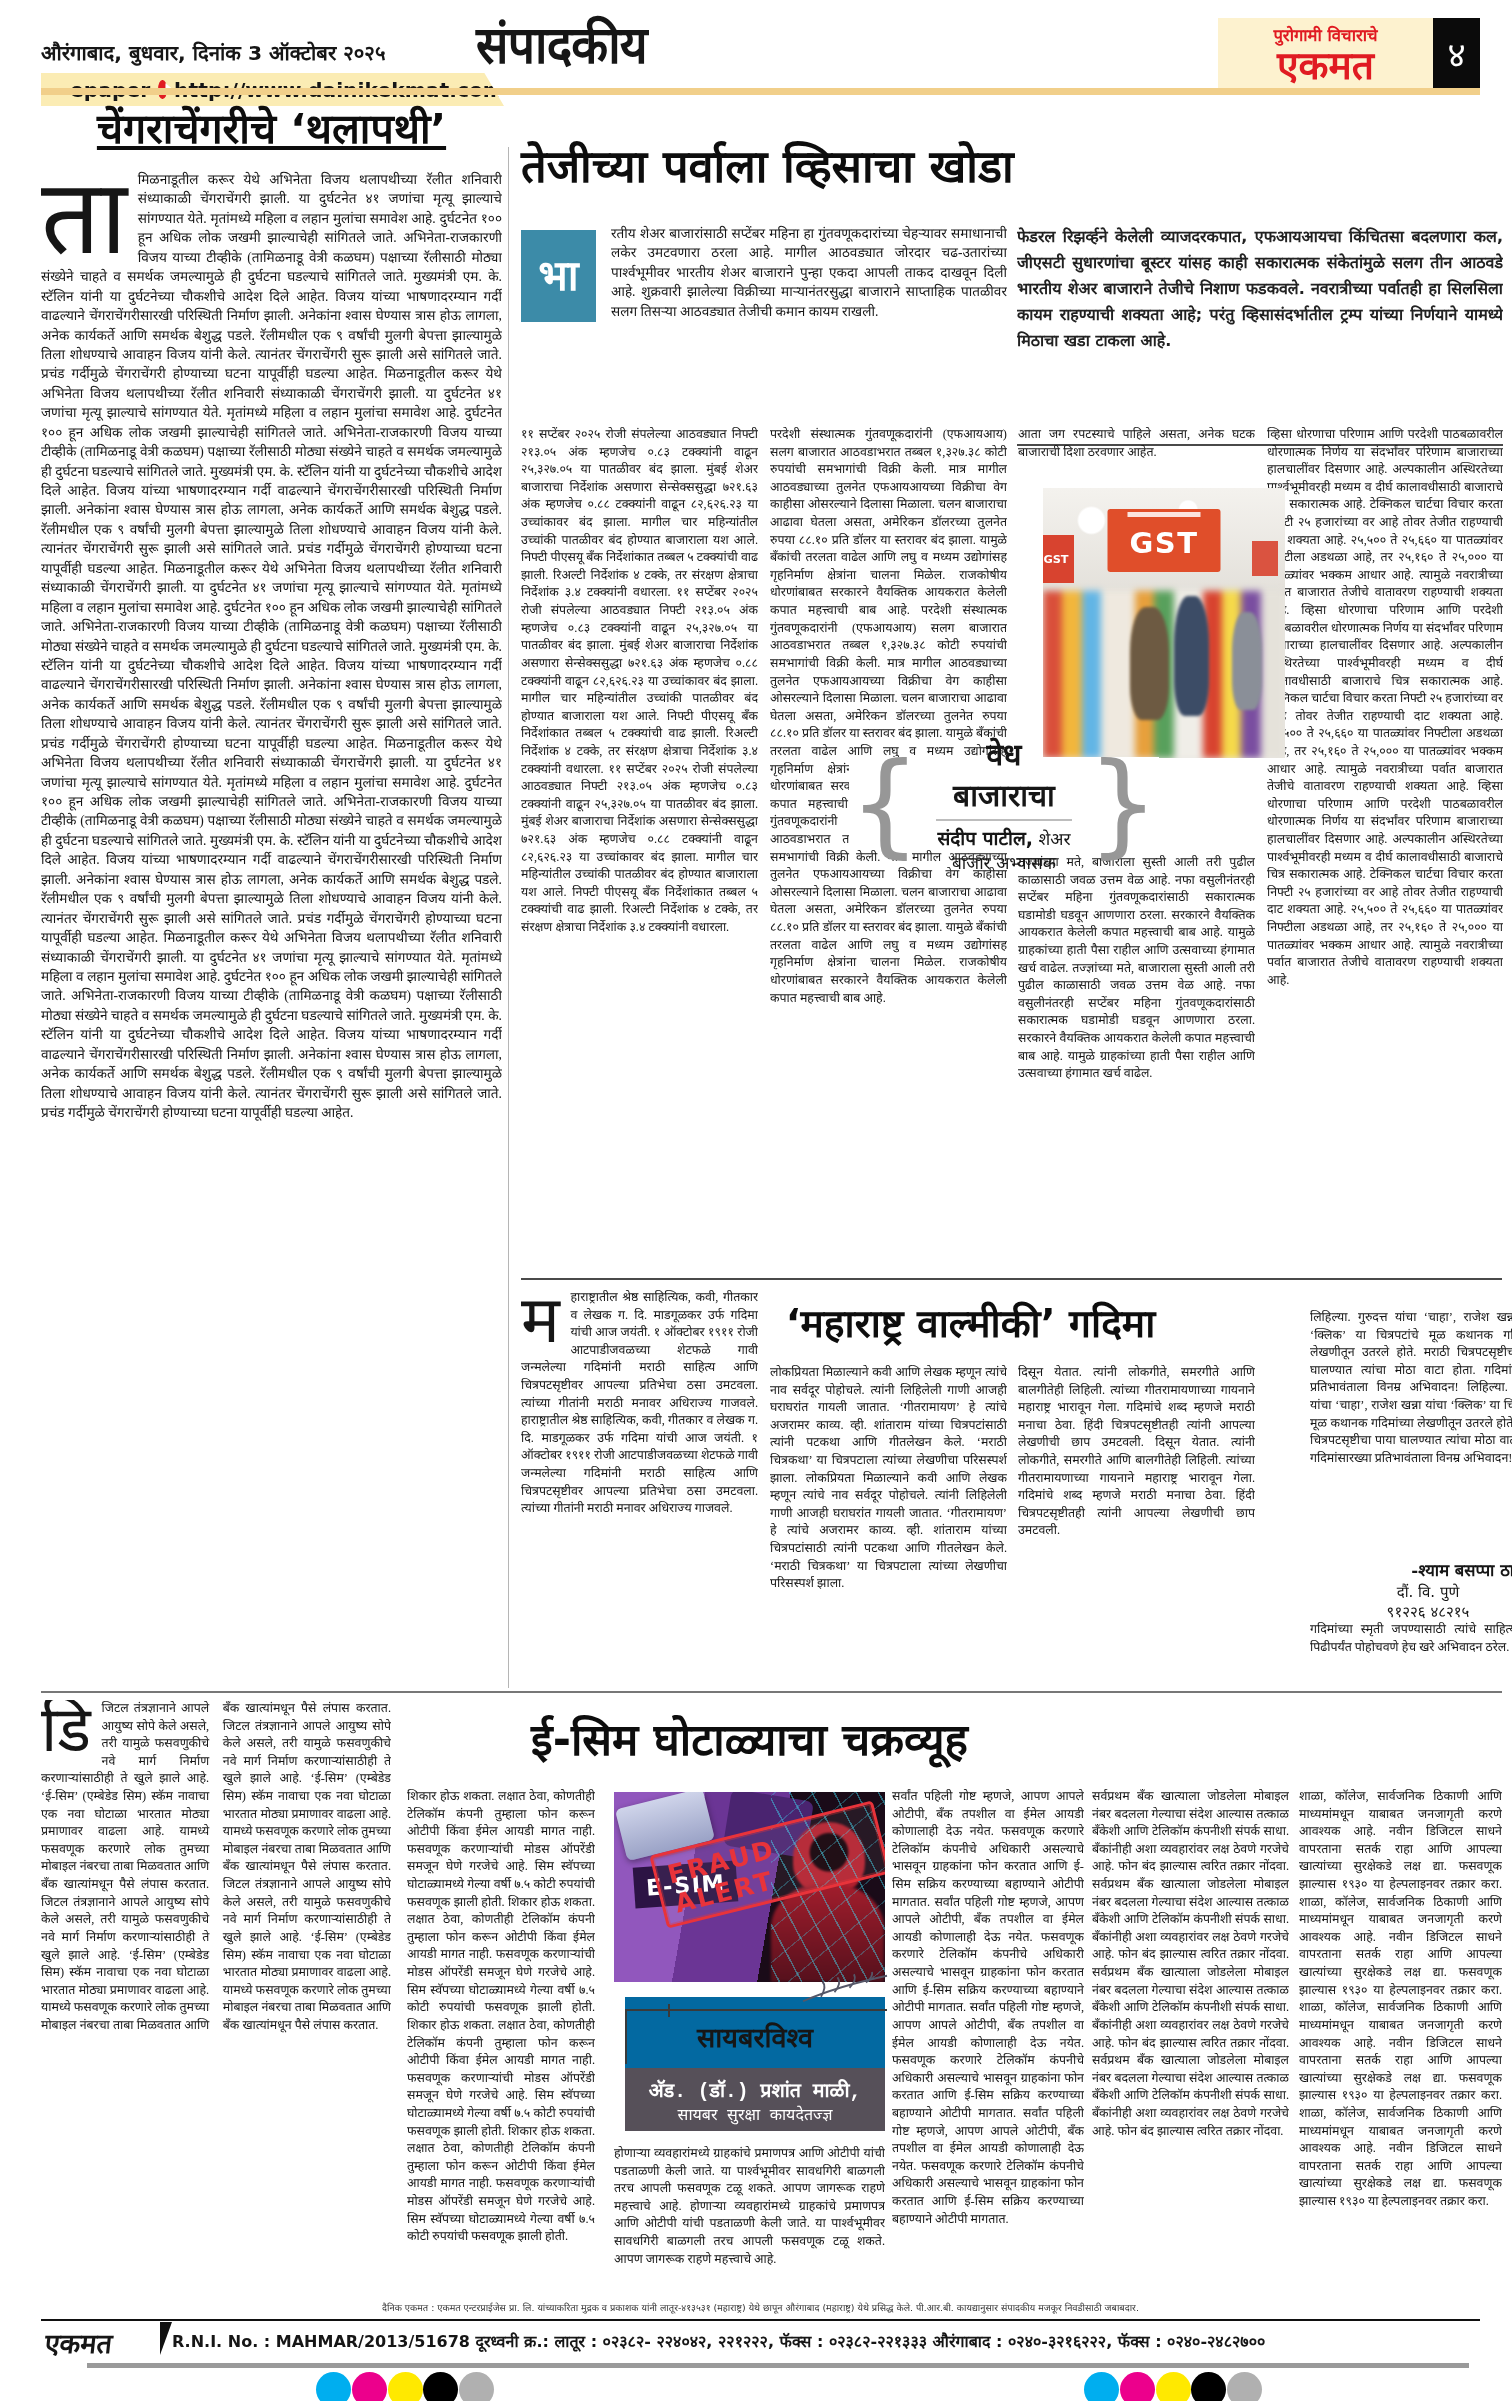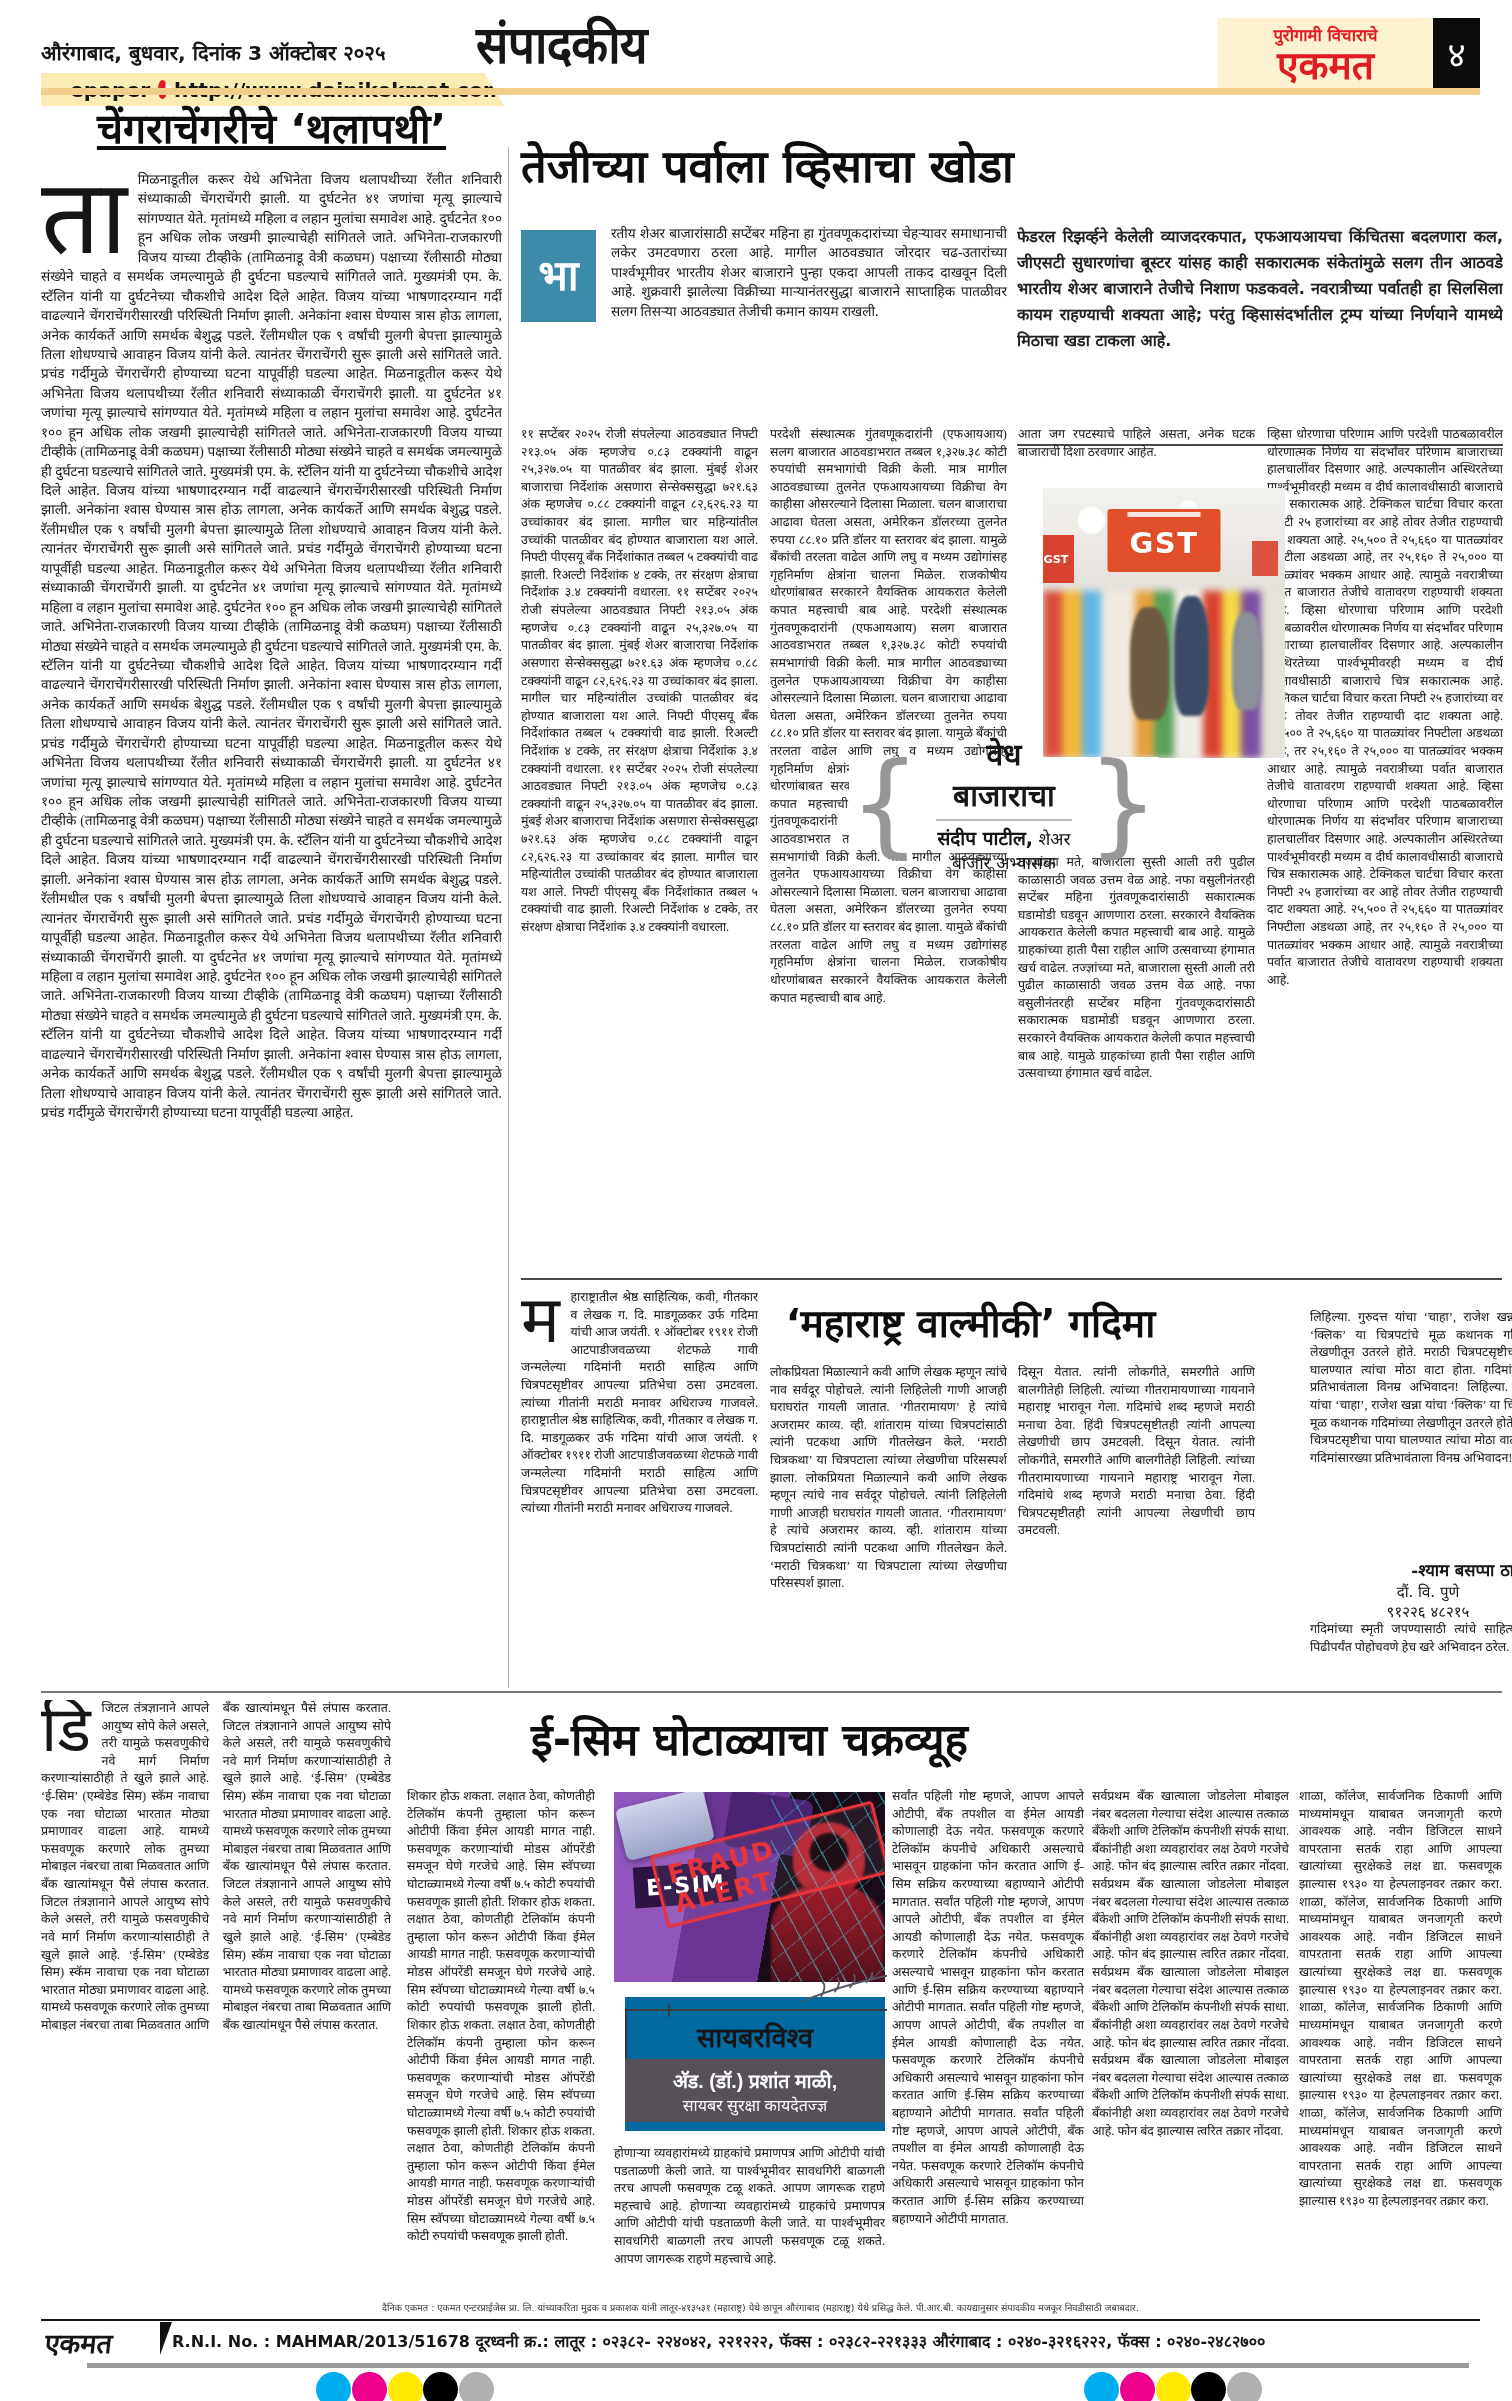--- a/index.html
+++ b/index.html
@@ -93,22 +93,22 @@
   .esim-neon{position:absolute;right:0;top:0;width:42%;height:100%;opacity:.8;filter:blur(0.5px);
       background:repeating-linear-gradient(62deg,transparent 0 6.8px,rgba(64,222,245,.55) 6.8px 8.3px,transparent 8.3px 19.6px),
                  repeating-linear-gradient(-40deg,transparent 0 10.5px,rgba(64,222,245,.35) 10.5px 11.7px,transparent 11.7px 25.6px);}
 
   
   .cyber-box{left:625px;top:1997px;width:260px;height:134px;background:#0369a1;}
   .cyber-frame{position:absolute;left:0;top:12px;width:100%;height:53px;border-left:2.3px solid #3a3a3a;border-top:2.3px solid #3a3a3a;}
   .cyber-frame:after{content:"";position:absolute;left:41px;top:-7.5px;width:2.3px;height:13.6px;background:#3a3a3a;}
   .cyber-title{position:absolute;left:0;top:21px;width:100%;text-align:center;font-family:"DejaVu Sans",sans-serif;
       font-weight:800;font-size:27px;}
-  .cyber-author{position:absolute;left:0;bottom:9px;width:100%;height:63px;background:#565059;color:#fff;text-align:center;
-      font-family:Liberation Sans, sans-serif;}
+  .cyber-author{position:absolute;left:0;bottom:0;width:100%;height:63px;background:#565059;color:#fff;text-align:center;
+      font-family:Liberation Mono, monospace;}
   .cyber-author .l1{font-weight:800;font-size:19.6px;margin-top:7.5px;}
   .cyber-author .l2{font-size:16px;}
   .leaf-doodle{position:absolute;right:-4.5px;top:-25.6px;}
 
   
   .imprint{left:41px;top:2301px;width:1439px;text-align:center;font-size:9.4px;color:#333;
       font-family:"DejaVu Sans",sans-serif;}
   .footer-topline{left:41px;top:2319px;width:1439px;height:1.5px;background:#111;}
   .footer-brand{left:45px;top:2324px;font-family:"DejaVu Sans",sans-serif;font-weight:800;font-size:27px;
       transform:skewX(-6deg);}

